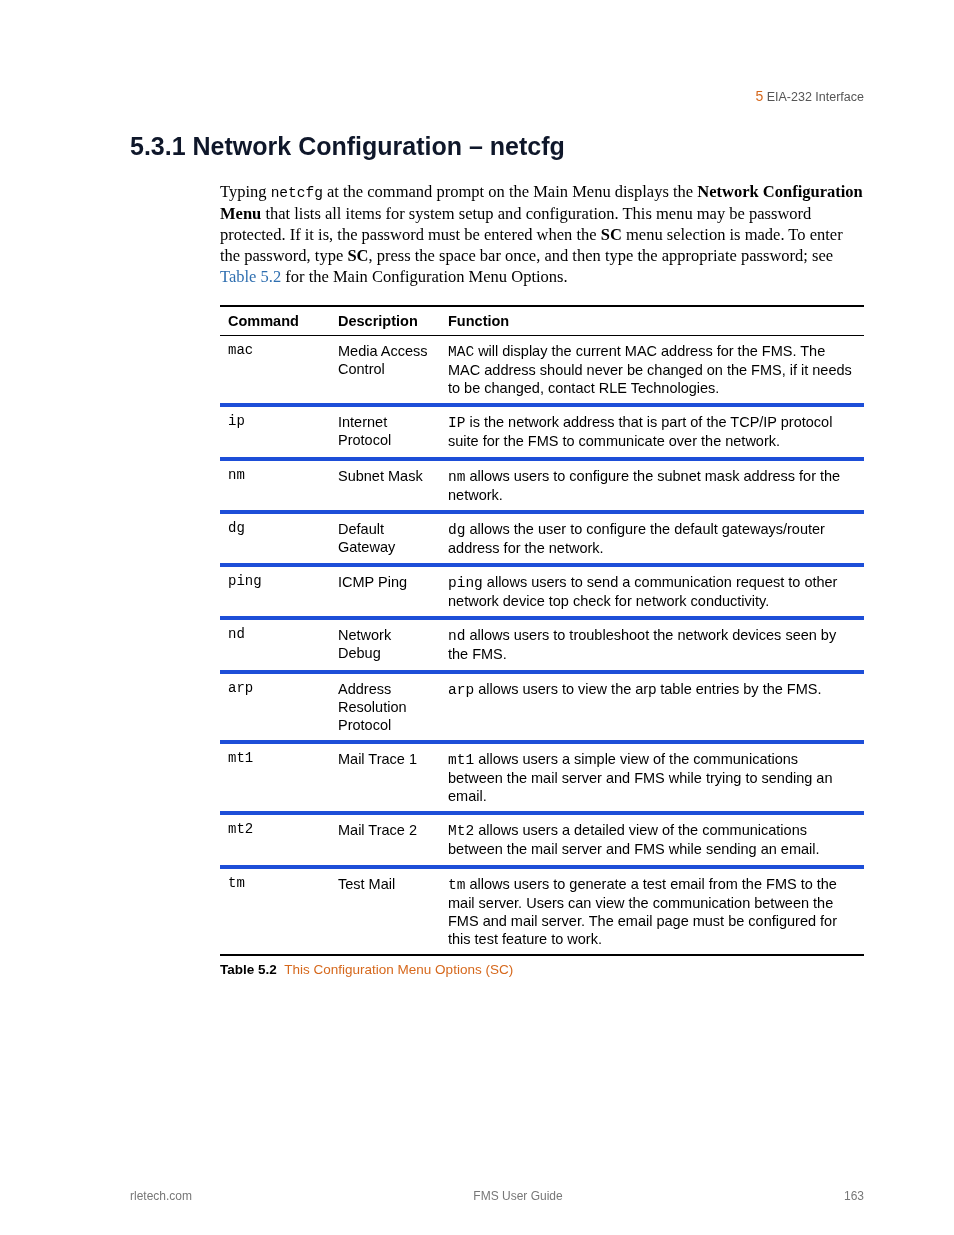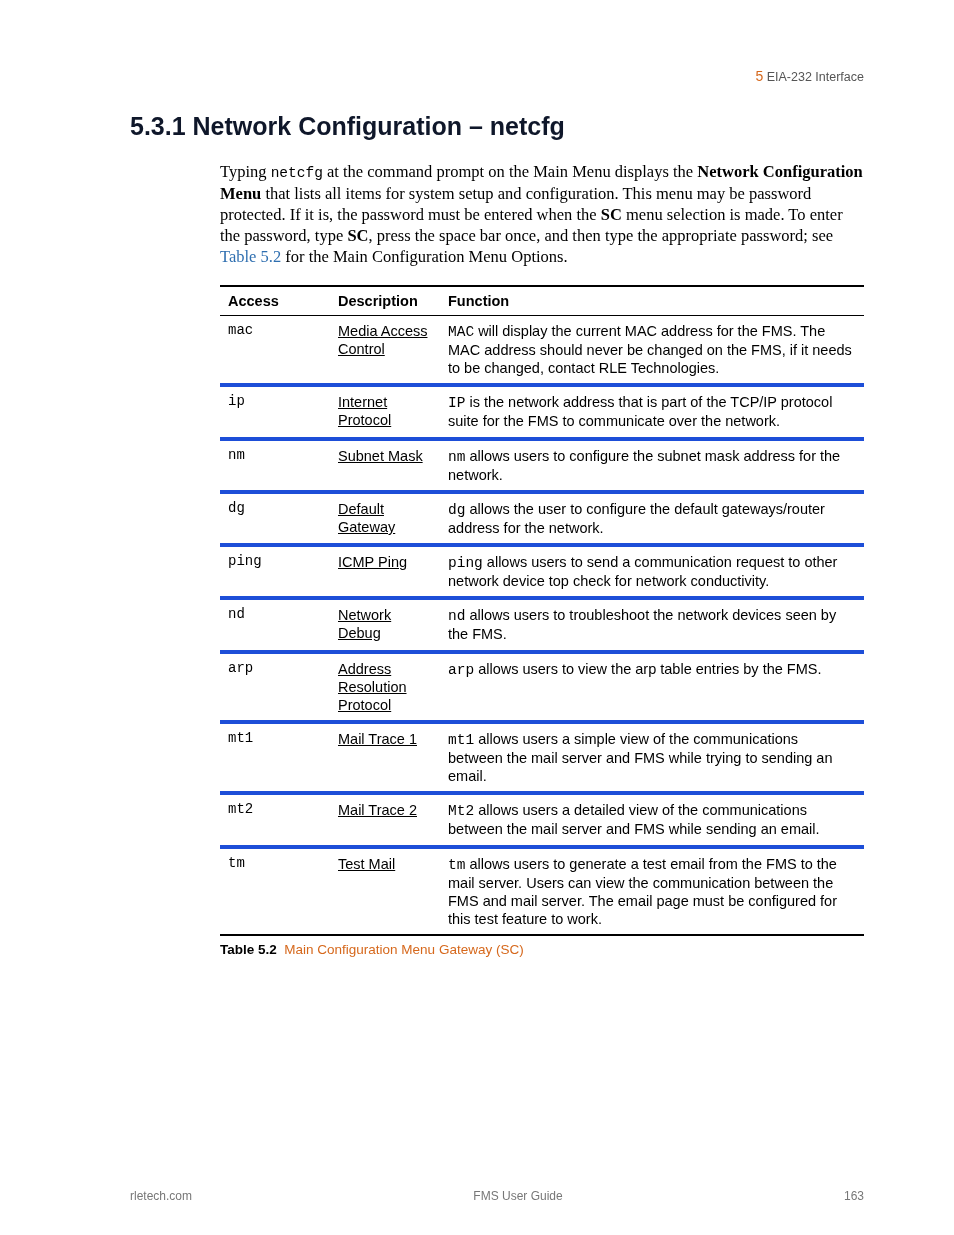--- a/index.html
+++ b/index.html
@@ -5,21 +5,21 @@
   * { box-sizing: border-box; margin: 0; padding: 0; }
   body {
     width: 954px;
     height: 1235px;
     background: #fff;
     font-family: Arial, Helvetica, sans-serif;
     color: #000;
     position: relative;
   }
   .page {
-    padding: 68px 90px 0 130px;
+    padding: 88px 90px 0 130px;
   }
   .header-right {
     text-align: right;
     font-size: 12.5px;
     color: #555;
     margin-bottom: 28px;
   }
   .header-right .chapnum { color: #d6681c; font-weight: normal; font-size: 14px; }
   h2.section-title {
     color: #0f172a;
@@ -53,21 +53,21 @@
     vertical-align: top;
   }
   table.cmd td {
     padding: 6px 8px;
     border-bottom: 4px solid #1d4ed8;
     vertical-align: top;
     line-height: 1.25;
   }
   table.cmd tr:last-child td { border-bottom: 2px solid #000; }
   table.cmd td.cmd-col { font-family: "Courier New", monospace; font-size:14px; width: 110px;}
-  table.cmd td.desc-col { width: 110px; text-decoration: underline; }
+  table.cmd td.desc-col { width: 110px; }
   .table-caption {
     font-size: 13.5px;
     margin-top: 6px;
   }
   .table-caption .cap-label { font-weight: bold; }
   .table-caption .cap-text { color: #d6681c; }
   .footer {
     position: absolute;
     bottom: 32px;
     left: 130px;
@@ -90,21 +90,21 @@
   <h2 class="section-title">5.3.1 Network Configuration – netcfg</h2>
 
   <div class="body-block">
     <p class="intro">
       <span>Typing </span><code>netcfg</code><span> at the command prompt on the Main Menu displays the </span><b>Network Configuration Menu</b><span> that lists all items for system setup and configuration. This menu may be password protected. If it is, the password must be entered when the </span><b>SC</b><span> menu selection is made. To enter the password, type </span><b>SC</b><span>, press the space bar once, and then type the appropriate password; see </span><span class="link">Table 5.2</span><span> for the Main Configuration Menu Options.</span>
     </p>
 
     <table class="cmd">
       <thead>
         <tr>
-          <th>Access</th>
+          <th>Command</th>
           <th>Description</th>
           <th>Function</th>
         </tr>
       </thead>
       <tbody id="table-body">
           <tr>
             <td class="cmd-col">mac</td>
             <td class="desc-col">Media Access Control</td>
             <td><span class="mono">MAC</span><span> will display the current MAC address for the FMS. The MAC address should never be changed on the FMS, if it needs to be changed, contact RLE Technologies.</span></td>
           </tr>
@@ -150,21 +150,21 @@
           </tr>
           <tr>
             <td class="cmd-col">tm</td>
             <td class="desc-col">Test Mail</td>
             <td><span class="mono">tm</span><span> allows users to generate a test email from the FMS to the mail server. Users can view the communication between the FMS and mail server. The email page must be configured for this test feature to work.</span></td>
           </tr>
         </tbody>
     </table>
 
     <div class="table-caption">
-      <span class="cap-label">Table 5.2</span>&nbsp;&nbsp;<span class="cap-text">Main Configuration Menu Gateway (SC)</span>
+      <span class="cap-label">Table 5.2</span>&nbsp;&nbsp;<span class="cap-text">This Configuration Menu Options (SC)</span>
     </div>
   </div>
 </div>
 
 <div class="footer">
   <span>rletech.com</span>
   <span>FMS User Guide</span>
   <span>163</span>
 </div>
 

